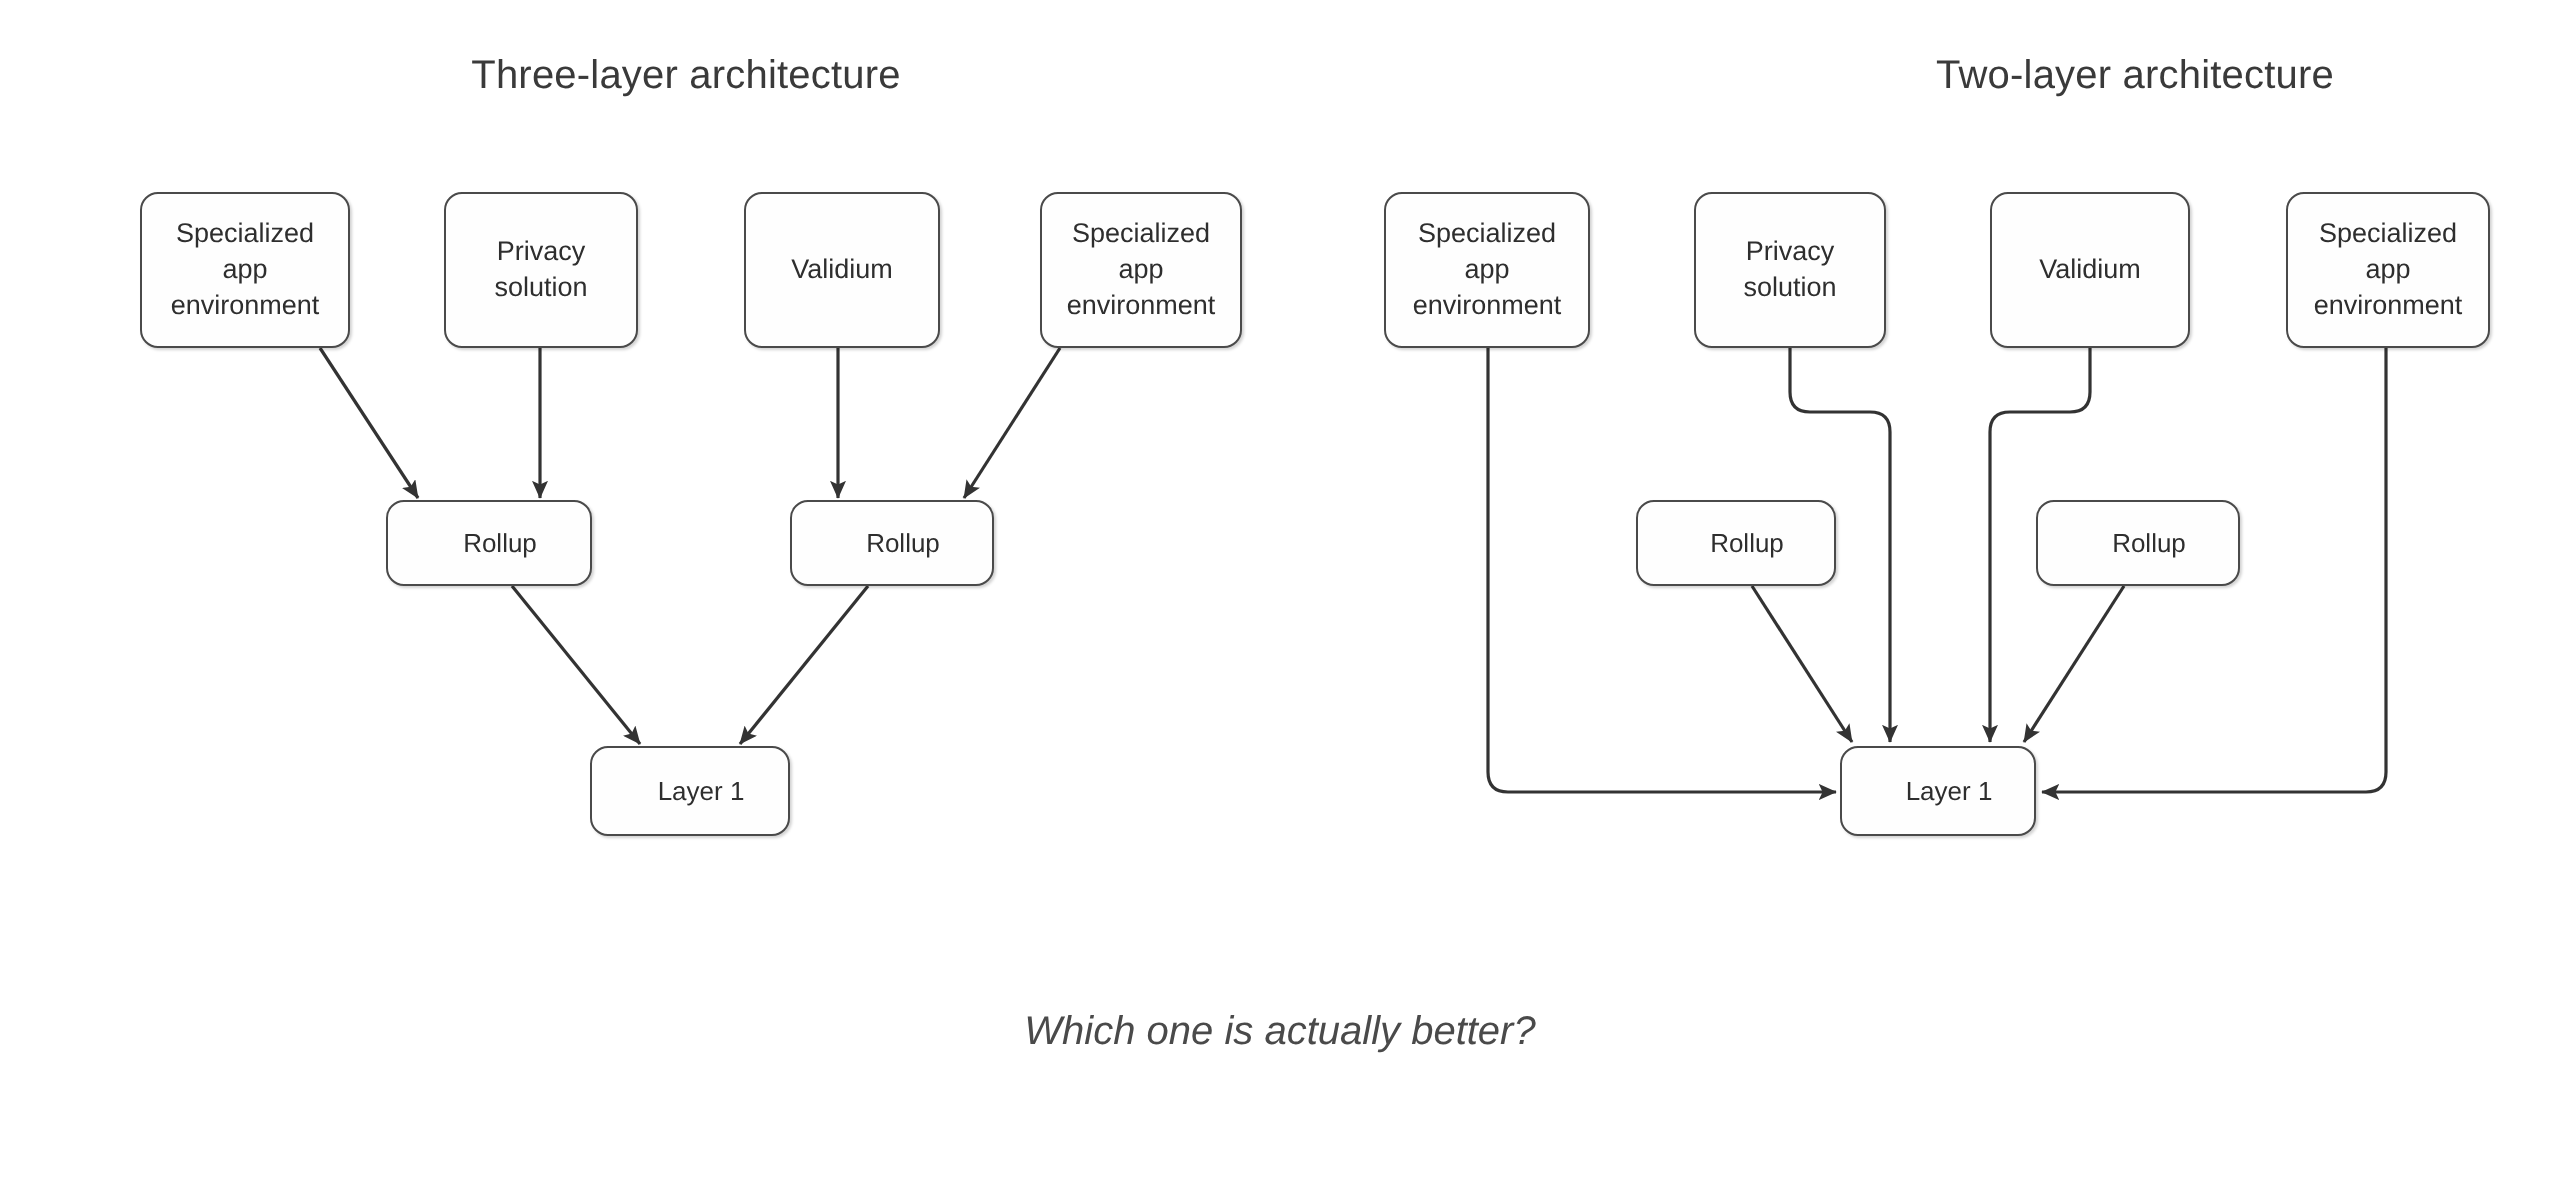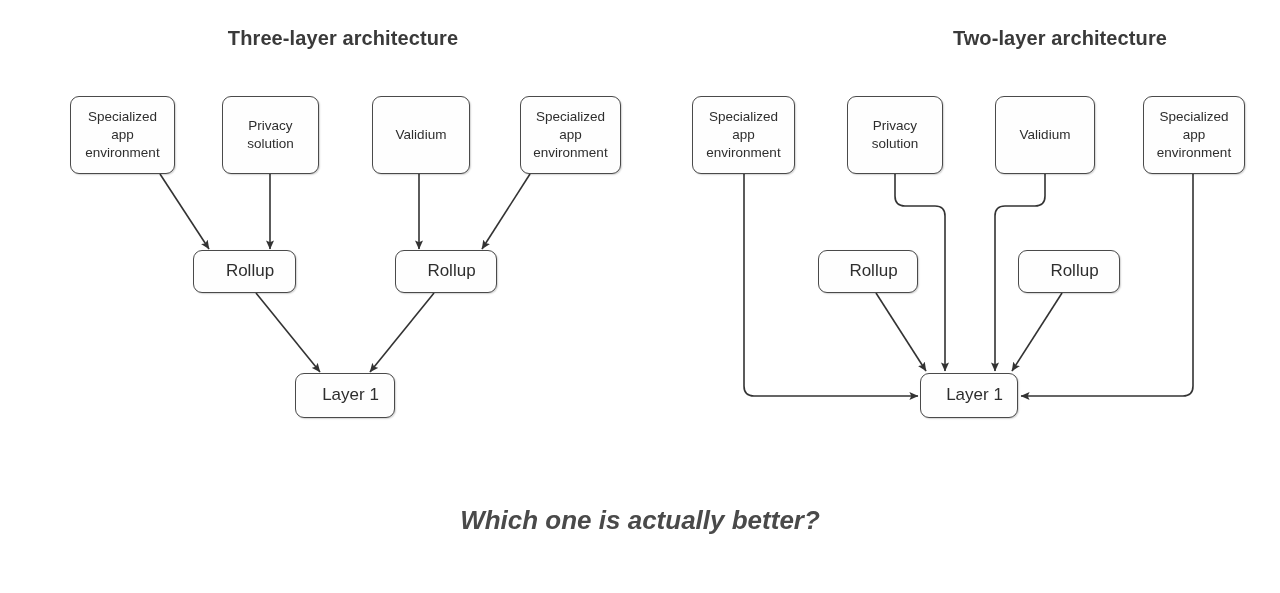--- a/index.html
+++ b/index.html
@@ -19,21 +19,21 @@
     position: absolute;
     left: 0;
     top: 0;
     width: 1280px;
     height: 593px;
   }
   .diagram-title {
     position: absolute;
     text-align: center;
     font-size: 20px;
-    font-weight: 700;
+    font-weight: 400;
     color: #3a3a3a;
     letter-spacing: 0.1px;
     white-space: nowrap;
   }
   #title-three {
     left: 143px;
     top: 27px;
     width: 400px;
   }
   #title-two {
@@ -51,30 +51,30 @@
     display: flex;
     align-items: center;
     justify-content: center;
     text-align: center;
     line-height: 1.32;
     color: #2e2e2e;
     box-shadow: 1px 1px 1.5px rgba(0,0,0,0.18);
   }
   .node span { display: block; padding: 0 3px; }
   .node-small { font-size: 13.5px; }
-  .node-med { font-size: 17px; padding-left: 11px; }
+  .node-med { font-size: 13px; padding-left: 11px; }
   .caption {
     position: absolute;
     left: 340px;
     top: 505px;
     width: 600px;
     text-align: center;
     font-style: italic;
-    font-size: 26px;
-    font-weight: 700;
+    font-size: 20px;
+    font-weight: 400;
     color: #4a4a4a;
     white-space: nowrap;
   }
 </style>
 </head>
 <body>
 
 <svg id="canvas" viewBox="0 0 1280 593" xmlns="http://www.w3.org/2000/svg">
   <defs>
     <marker id="arrow" markerWidth="10" markerHeight="8" refX="8.6" refY="4" orient="auto" markerUnits="userSpaceOnUse">

